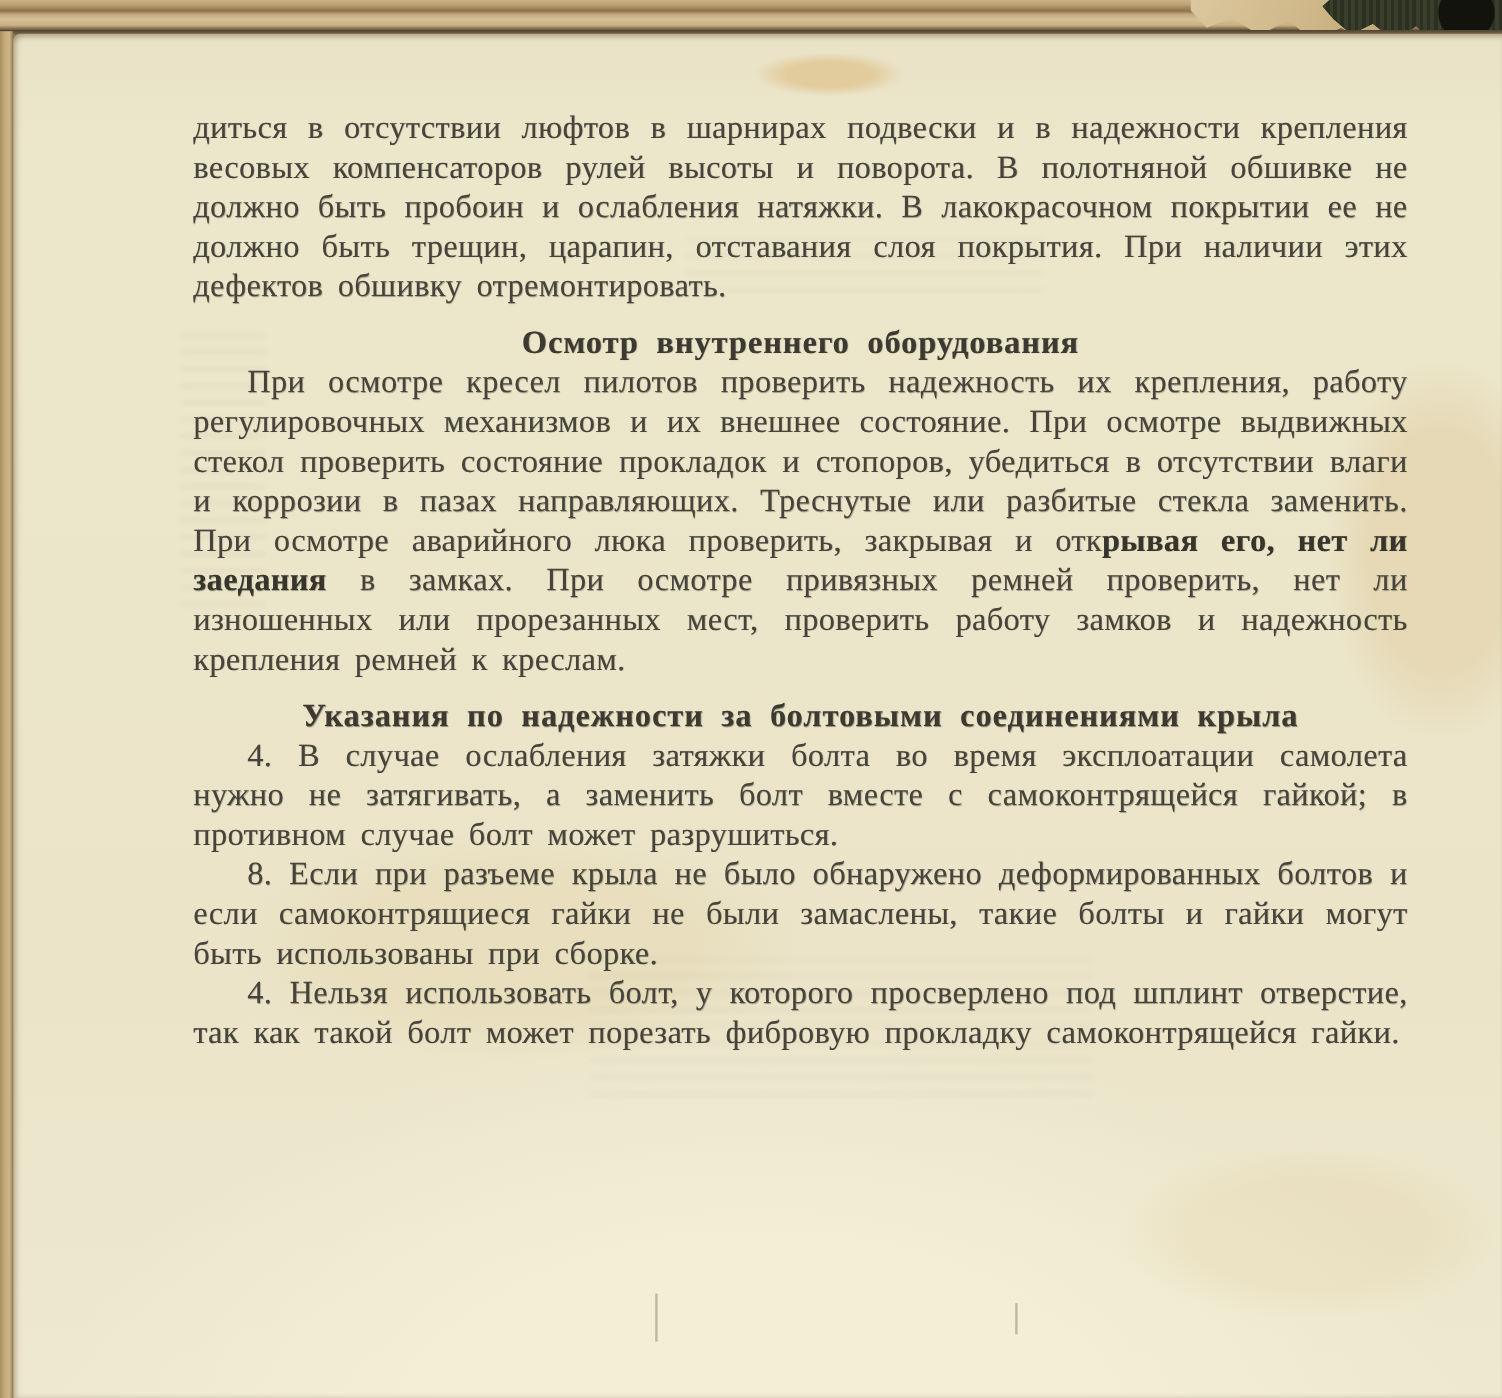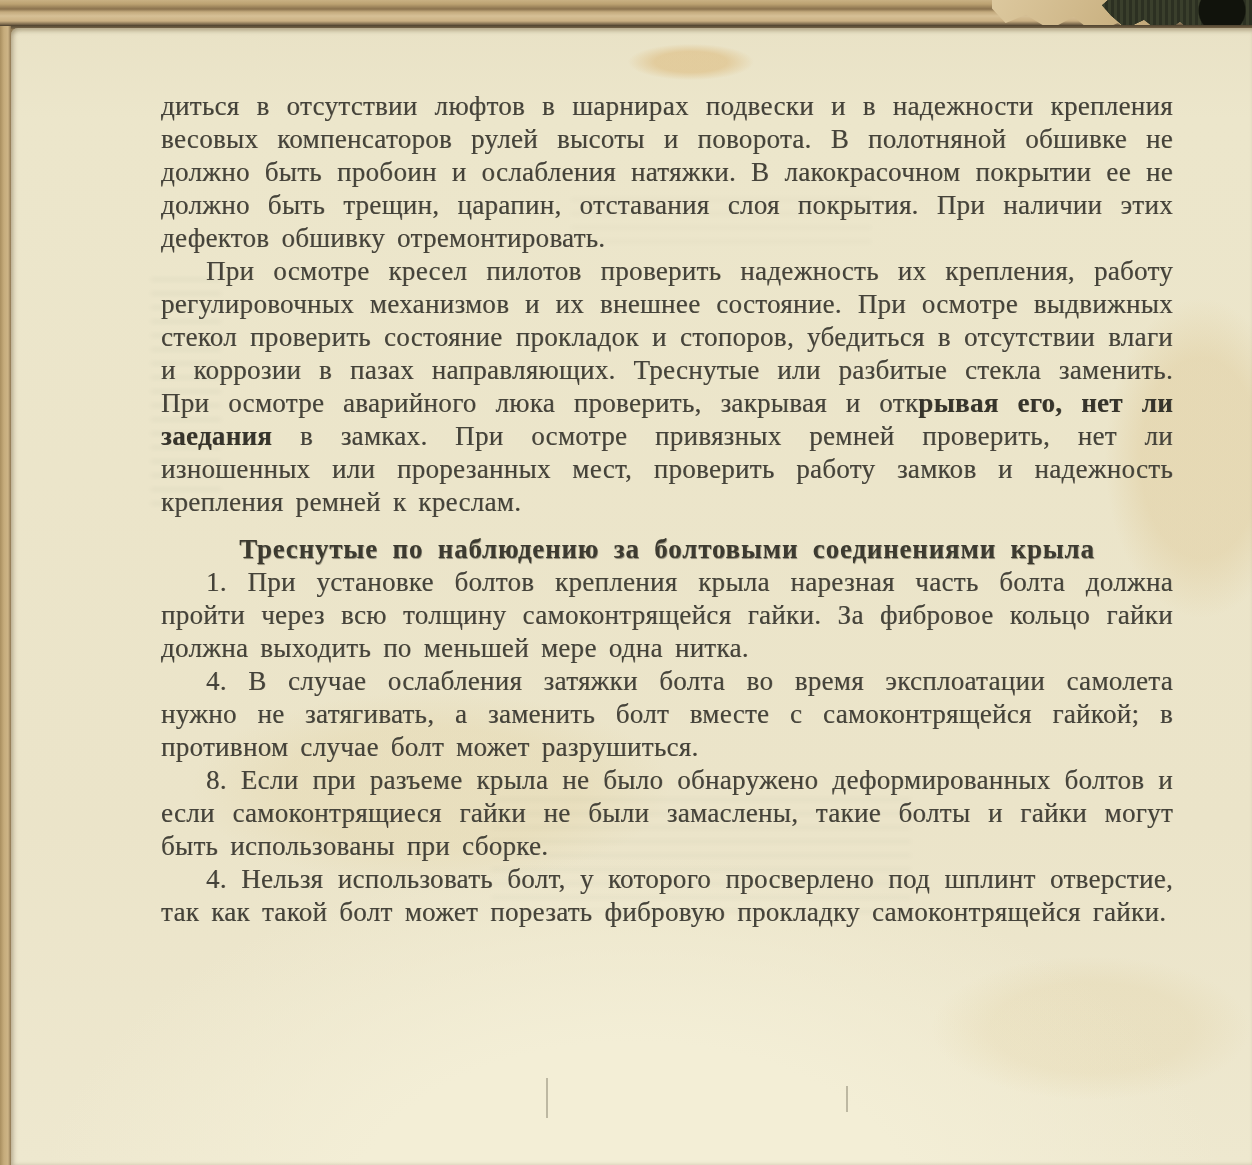--- a/index.html
+++ b/index.html
@@ -108,26 +108,26 @@
     <div class="bleed b1"></div>
     <div class="bleed b2"></div>
     <div class="bleed b3"></div>
     <div class="scratch scr1"></div>
     <div class="scratch scr2"></div>
 
     <div class="text-block">
 
       <p class="body no-indent">диться в отсутствии люфтов в шарнирах подвески и в надежности крепления весовых компенсаторов рулей высоты и поворота. В полотняной обшивке не должно быть пробоин и ослабления натяжки. В лакокрасочном покрытии ее не должно быть трещин, царапин, отставания слоя покрытия. При наличии этих дефектов обшивку отремонтировать.</p>
 
+      <h3 class="heading">Осмотр внутреннего оборудования</h3>
 
       <p class="body gap-before-p2"><span>При осмотре кресел пилотов проверить надежность их крепления, работу регулировочных механизмов и их внешнее состояние. При осмотре выдвижных стекол проверить состояние прокладок и стопоров, убедиться в отсутствии влаги и коррозии в пазах направляющих. Треснутые или разбитые стекла заменить. При осмотре аварийного люка проверить, закрывая и отк</span><b class="inked">рывая его, нет ли заедания</b><span> в замках. При осмотре привязных ремней проверить, нет ли изношенных или прорезанных мест, проверить работу замков и надежность крепления ремней к креслам.</span></p>
 
-      <h3 class="heading gap-before-h2">Треснутые по наблюдению за болтовыми соединениями крыла</h3>
+      <h3 class="heading gap-before-h2">Указания по надежности за болтовыми соединениями крыла</h3>
 
-      <p class="body gap-before-p2">1. При установке болтов крепления крыла нарезная часть болта должна пройти через всю толщину самоконтрящейся гайки. За фибровое кольцо гайки должна выходить по меньшей мере одна нитка.</p>
 
       <p class="body gap-item">4. В случае ослабления затяжки болта во время эксплоатации самолета нужно не затягивать, а заменить болт вместе с самоконтрящейся гайкой; в противном случае болт может разрушиться.</p>
 
       <p class="body gap-item">8. Если при разъеме крыла не было обнаружено деформированных болтов и если самоконтрящиеся гайки не были замаслены, такие болты и гайки могут быть использованы при сборке.</p>
 
       <p class="body gap-item">4. Нельзя использовать болт, у которого просверлено под шплинт отверстие, так как такой болт может порезать фибровую прокладку самоконтрящейся гайки.</p>
 
     </div>
   </div>
 </div>

